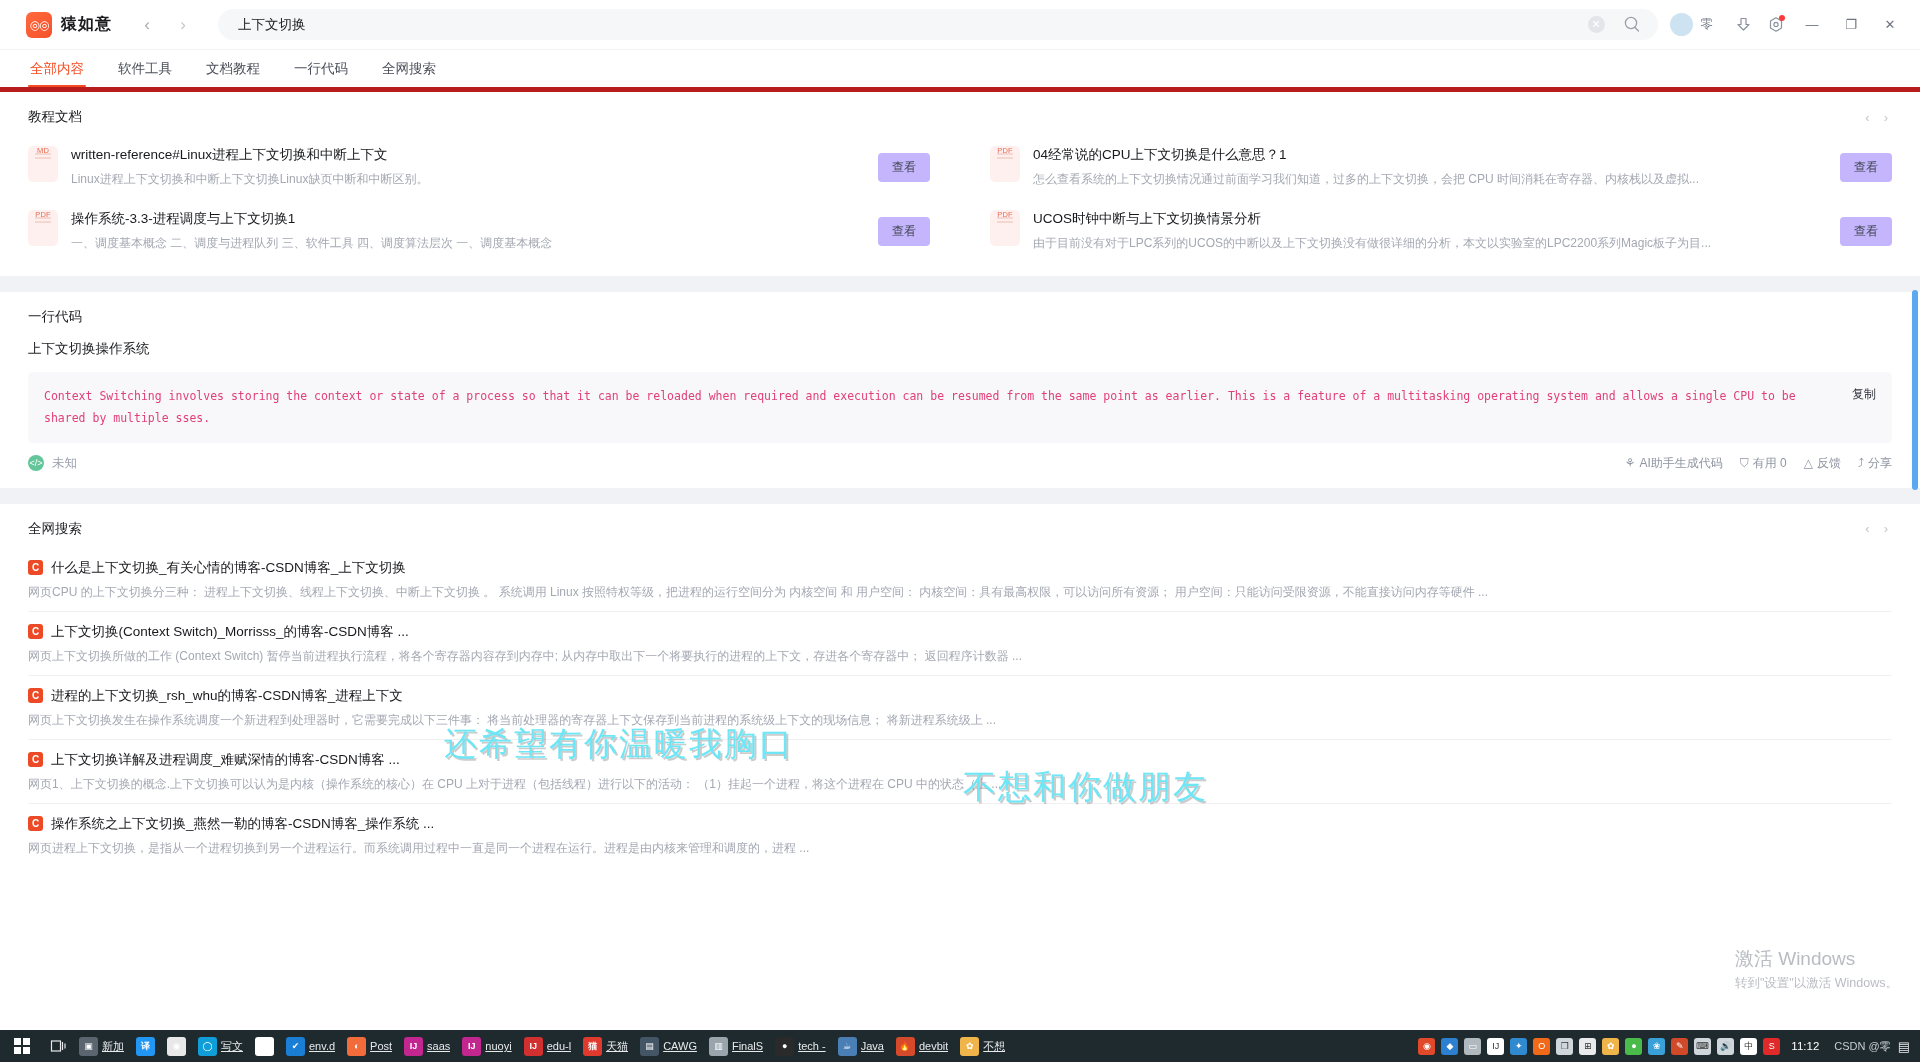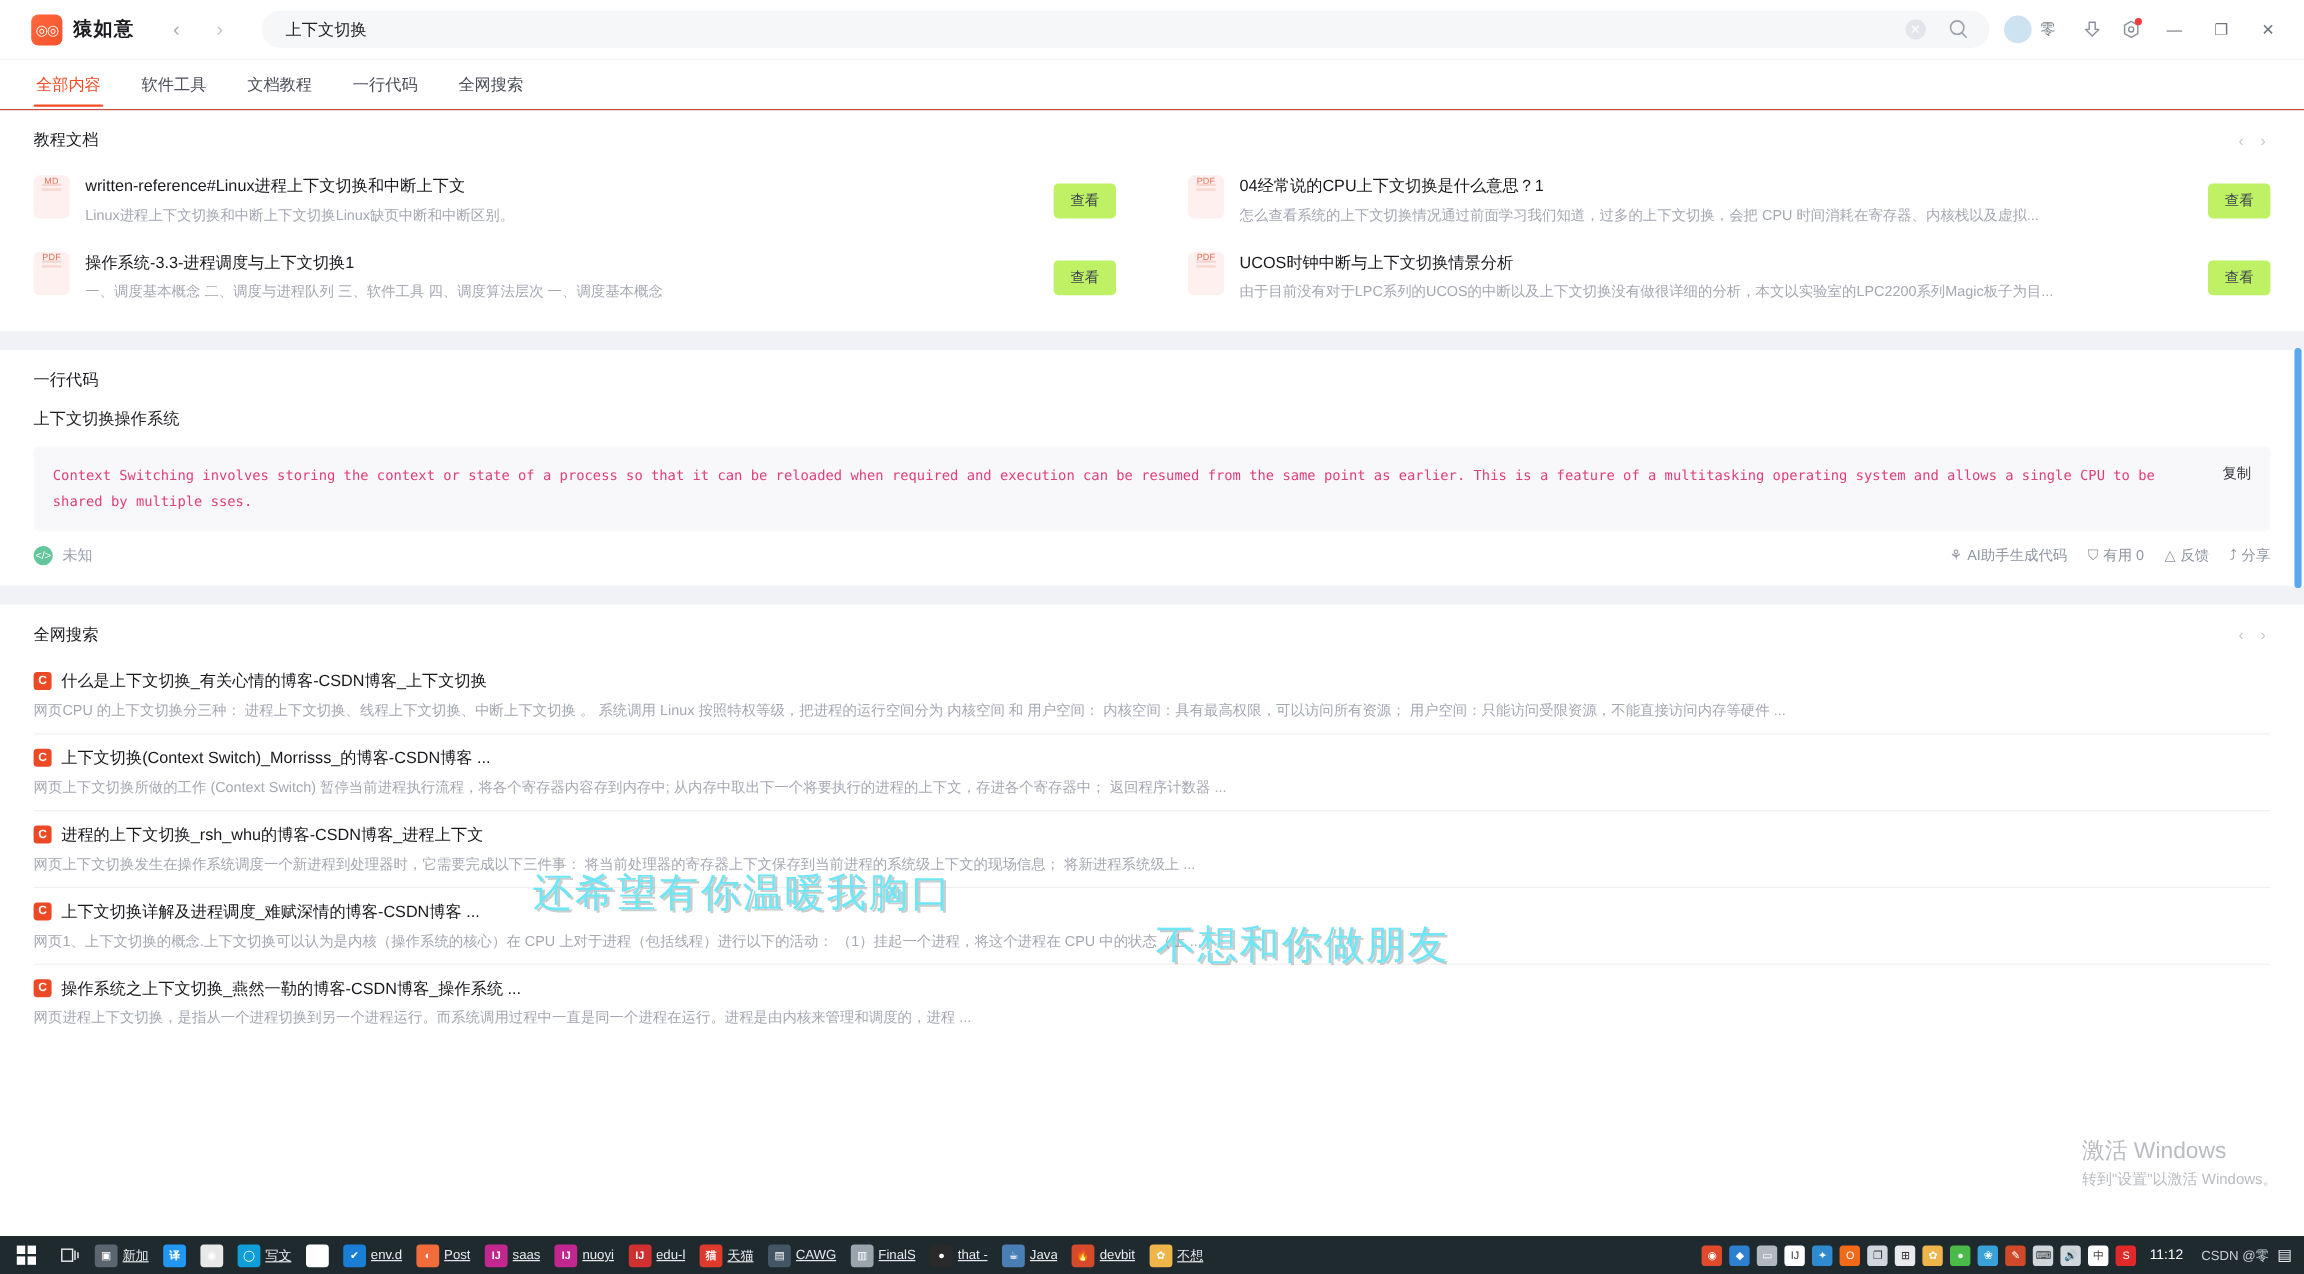--- a/index.html
+++ b/index.html
@@ -45,21 +45,21 @@
   .mag svg { display:block; }
   .tb-right { display:flex; align-items:center; gap:3px; }
   .avatar { width:23px;height:23px;border-radius:50%;background:#cde3f2; margin-right:5px; }
   .uname { font-size:12.5px; color:#7d8290; margin-right:12px; }
   .ticon { width:30px;height:30px;display:flex;align-items:center;justify-content:center;color:#8c919c; position:relative; }
   .dot-red { position:absolute; top:5px; right:6px; width:6px;height:6px;border-radius:50%;background:#fb3b3b; }
   .wbtn { width:36px;height:30px;display:flex;align-items:center;justify-content:center;color:#6f757f; }
 
   
   .tabs { height:42px; display:flex; align-items:center; padding:0 28px; gap:30px;
-          background:#fff; border-bottom:1px solid #b91c1c; }
+          background:#fff; border-bottom:5px solid #b91c1c; }
   .tab { font-size:13.5px; color:#4b4f59; padding:9px 2px 8px; position:relative; }
   .tab.active { color:#f54c24; font-weight:400; }
   .tab.active:after { content:""; position:absolute; left:0; right:0; bottom:-1px; height:2.5px;
                       background:#f54c24; border-radius:2px; }
 
   
   .section { background:#fff; padding:0 28px; }
   .sec-head { display:flex; align-items:center; justify-content:space-between; padding:16px 0 10px; }
   .sec-title { font-size:13.5px; color:#1c1d21; }
   .pager { display:flex; gap:14px; color:#c3c6cd; font-size:13px; padding-right:4px;}
@@ -68,21 +68,21 @@
   .doc-row { display:flex; align-items:flex-start; gap:13px; padding:10px 0 12px; }
   .filechip { width:30px;height:36px;border-radius:5px;background:#fdf0ee;flex:0 0 30px;
               display:flex;flex-direction:column;align-items:center;
               padding-bottom:3px; position:relative; }
   .filechip:before { content:""; position:absolute; top:7px; left:7px; right:7px; height:2px;
                      background:#f7d6d0; box-shadow:0 4px 0 #f7d6d0; }
   .filechip span { font-size:7.5px; color:#ea6b52; letter-spacing:.2px; }
   .doc-main { flex:1; min-width:0; }
   .doc-title { font-size:13.5px; color:#18191d; margin-bottom:7px; white-space:nowrap; overflow:hidden; text-overflow:ellipsis; }
   .doc-desc { font-size:12px; color:#a4a8b2; white-space:nowrap; overflow:hidden; text-overflow:ellipsis; }
-  .view-btn { background:#bef264; color:#3f444f; font-size:12px; border-radius:4px;
+  .view-btn { background:#c4b5fd; color:#3f444f; font-size:12px; border-radius:4px;
               padding:6px 14px; align-self:center; flex:0 0 auto; margin-left:10px; }
 
   .divider-gap { height:16px; background:#f1f2f5; }
 
   
   .code-title { font-size:13.5px; color:#1c1d21; padding:4px 0 14px; }
   .codebox { background:#f8f8fa; border-radius:5px; padding:13px 16px; display:flex; gap:10px; }
   .code-text { flex:1; font-family:"DejaVu Sans Mono","Liberation Mono",monospace;
                font-size:11.5px; line-height:1.95; color:#e0407a; word-break:break-word; }
   .copy-lnk { font-size:12px; color:#31343c; flex:0 0 auto; padding-top:1px; }
@@ -393,21 +393,21 @@
       <div class="tb-item">
         <div class="tb-ico" style="background: rgb(68, 85, 102);">▤</div>
         <div class="tb-lbl">CAWG</div>
       </div>
       <div class="tb-item">
         <div class="tb-ico" style="background: rgb(154, 164, 173);">▥</div>
         <div class="tb-lbl">FinalS</div>
       </div>
       <div class="tb-item">
         <div class="tb-ico" style="background: rgb(42, 42, 42);">●</div>
-        <div class="tb-lbl">that -</div>
+        <div class="tb-lbl">tech -</div>
       </div>
       <div class="tb-item">
         <div class="tb-ico" style="background: rgb(74, 127, 181);">☕</div>
         <div class="tb-lbl">Java</div>
       </div>
       <div class="tb-item">
         <div class="tb-ico" style="background: rgb(212, 74, 42);">🔥</div>
         <div class="tb-lbl">devbit</div>
       </div>
       <div class="tb-item">

